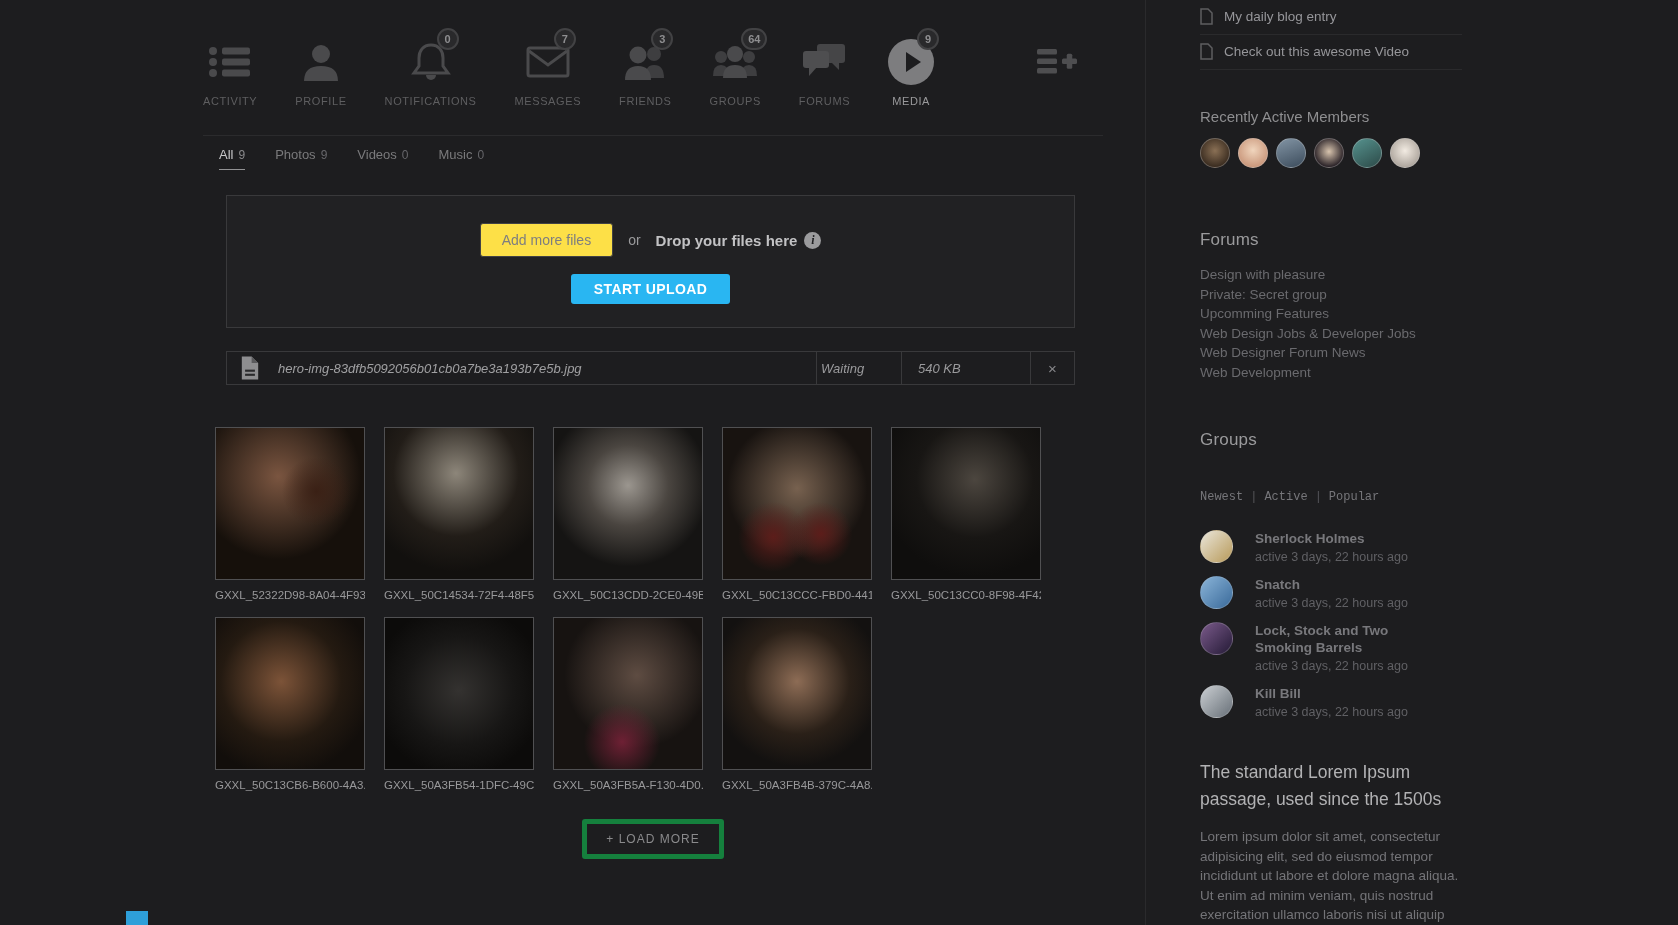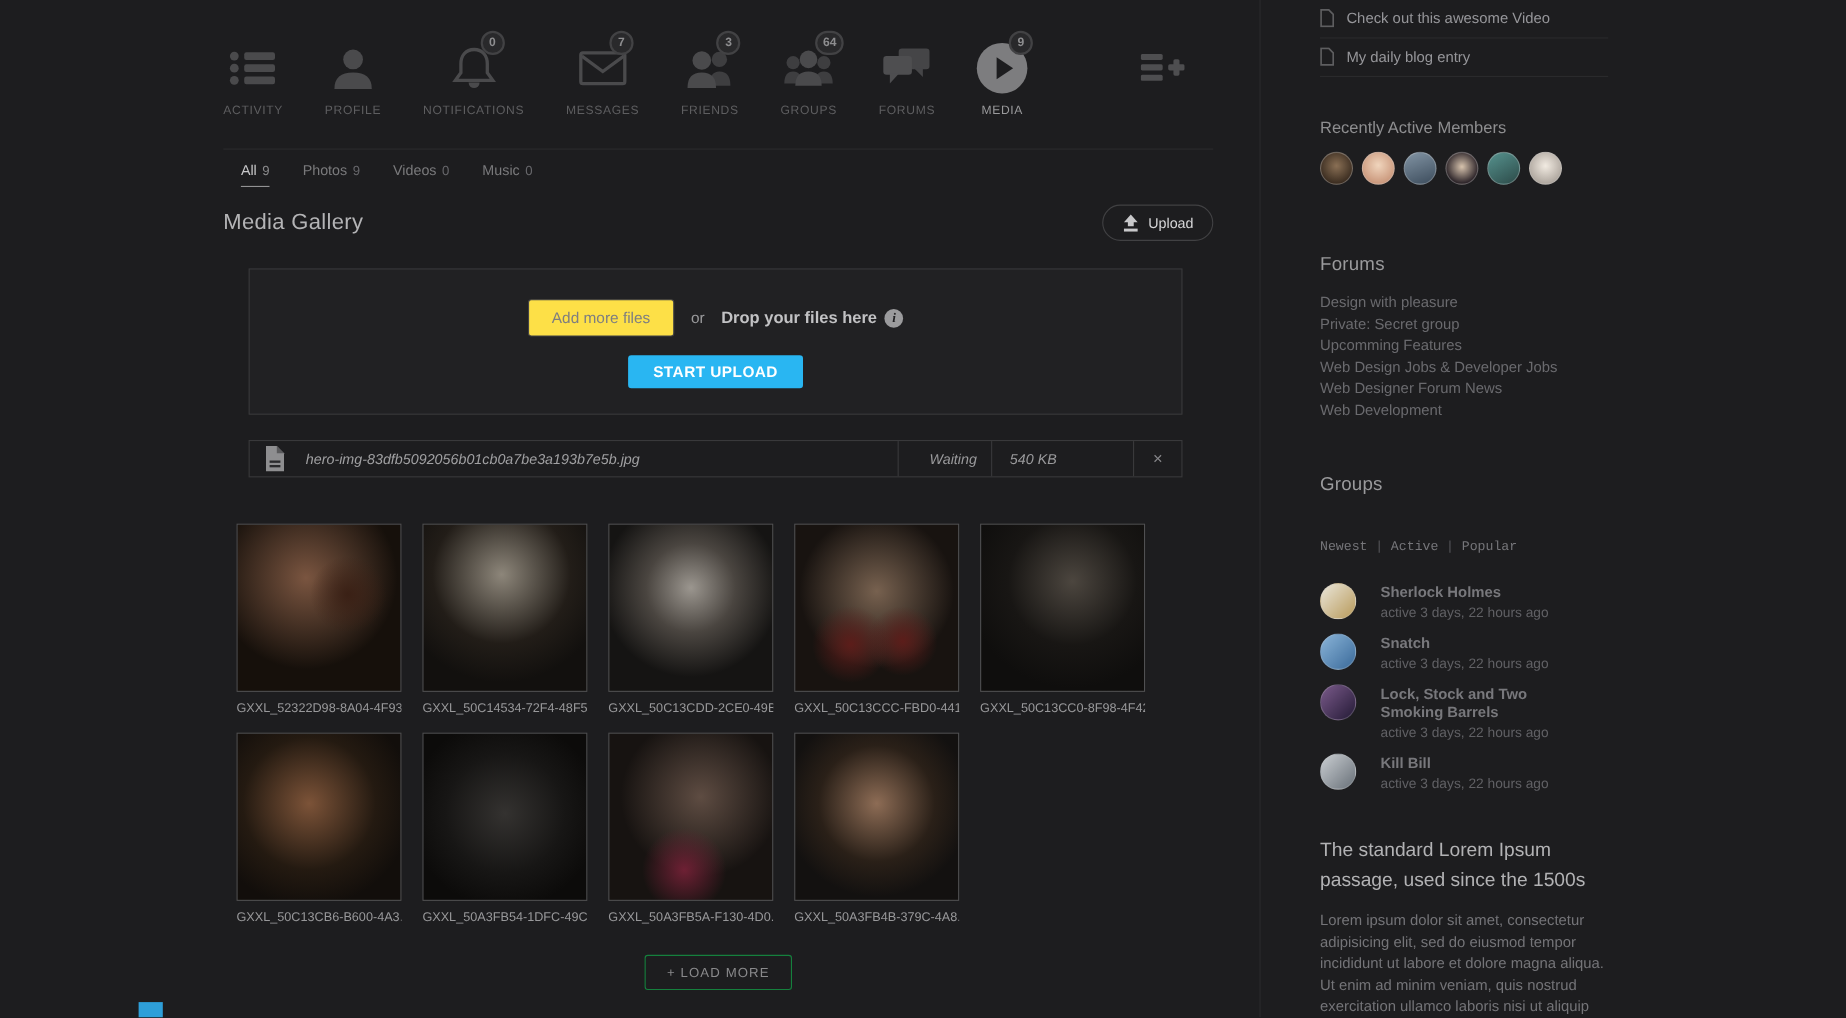--- a/index.html
+++ b/index.html
@@ -93,21 +93,21 @@
   }
 
   
   .file-row {
     margin:23px 0 0 23px; width:849px; height:34px;
     border:1px solid #39393b; display:flex; align-items:stretch;
     font-style:italic; font-size:13px; color:#a0a0a2;
   }
   .file-cell-icon { width:46px; display:flex; align-items:center; justify-content:center; }
   .file-cell-name { flex:1; display:flex; align-items:center; padding-left:5px; overflow:hidden; white-space:nowrap; }
-  .file-cell-status { width:85px; border-left:1px solid #39393b; display:flex; align-items:center; padding-left:28px; color:#9a9a9c; }
+  .file-cell-status { width:85px; border-left:1px solid #39393b; display:flex; align-items:center; padding-left:4px; color:#9a9a9c; }
   .file-cell-size { width:129px; border-left:1px solid #39393b; display:flex; align-items:center; padding-left:16px; color:#9a9a9c; }
   .file-cell-close {
     width:44px; border-left:1px solid #39393b;
     display:flex; align-items:center; justify-content:center;
     font-style:normal; color:#87878a; font-size:15px; cursor:pointer;
   }
 
   
   .grid { margin:42px 0 0 12px; width:860px; display:flex; flex-wrap:wrap; column-gap:19px; }
   .grid-item { width:150px; margin-bottom:16px; cursor:pointer; }
@@ -122,21 +122,21 @@
   .t4 { background:radial-gradient(circle at 34% 72%, #5c1d1a 0%, rgba(0,0,0,0) 24%), radial-gradient(circle at 66% 70%, #5c1d1a 0%, rgba(0,0,0,0) 22%), radial-gradient(circle at 50% 40%, #77614f 0%, #181310 60%), #121010; }
   .t5 { background:radial-gradient(circle at 56% 34%, #4c463f 0%, #181614 45%, #0f0e0d 75%), #0e0d0c; }
   .t6 { background:radial-gradient(circle at 44% 42%, #7c5338 0%, #241a11 50%, #120e0b 78%), #100d0b; }
   .t7 { background:radial-gradient(circle at 50% 48%, #343230 0%, #171615 50%, #0c0b0a 80%), #0b0a0a; }
   .t8 { background:radial-gradient(circle at 46% 82%, #6e2034 0%, rgba(0,0,0,0) 26%), radial-gradient(circle at 56% 38%, #5e4c42 0%, #171311 58%), #121010; }
   .t9 { background:radial-gradient(circle at 50% 42%, #8d6c55 0%, #2a2018 46%, #131110 74%), #111010; }
 
   .load-more {
     display:block; margin:12px auto 0;
     padding:8px 19px; background:transparent;
-    border:1px solid #15803d; border-radius:3px;
+    border:5px solid #15803d; border-radius:3px;
     color:#8a8a8c; font-size:12px; letter-spacing:1px; cursor:pointer;
   }
 
   
   .sidebar {
     position:absolute; left:1145px; top:0; width:533px; height:925px;
     border-left:1px solid #2a2a2c; padding-left:54px;
   }
   .sidebar-inner { width:262px; }
   .post-item {
@@ -317,32 +317,20 @@
       <span>Photos</span><span class="count">9</span>
     </div>
     <div class="tab">
       <span>Videos</span><span class="count">0</span>
     </div>
     <div class="tab">
       <span>Music</span><span class="count">0</span>
     </div>
   </div>
 
-  <div class="gallery-head">
-    <div class="gallery-title">Media Gallery</div>
-    <button class="upload-btn">
-      <span>
-        <svg width="16" height="17" viewBox="0 0 18 19">
-          <path d="M9,1 L16,9 H12 V13 H6 V9 H2 Z" fill="#c8c8ca"></path>
-          <rect x="2" y="15.5" width="14" height="3" fill="#c8c8ca"></rect>
-        </svg>
-      </span>
-      <span>Upload</span>
-    </button>
-  </div>
 
   <div class="upload-panel">
     <div class="upload-line1">
       <button class="add-files-btn">Add more files</button>
       <span class="or-text">or</span>
       <span class="drop-text">
         <span>Drop your files here</span>
         <span class="info-icon">i</span>
       </span>
     </div>
@@ -408,29 +396,29 @@
 
 <div class="sidebar">
   <div class="sidebar-inner">
 
     <div class="post-item">
       <span>
         <svg width="13" height="17" viewBox="0 0 13 17">
           <path d="M1,1 H8 L12,5 V16 H1 Z" fill="none" stroke="#5e5e60" stroke-width="1.5"></path>
         </svg>
       </span>
-      <span>Check out this awesome Video</span>
+      <span>My daily blog entry</span>
     </div>
     <div class="post-item">
       <span>
         <svg width="13" height="17" viewBox="0 0 13 17">
           <path d="M1,1 H8 L12,5 V16 H1 Z" fill="none" stroke="#5e5e60" stroke-width="1.5"></path>
         </svg>
       </span>
-      <span>My daily blog entry</span>
+      <span>Check out this awesome Video</span>
     </div>
 
     <div class="members-title">Recently Active Members</div>
     <div class="avatars">
       <div class="avatar av1"></div>
       <div class="avatar av2"></div>
       <div class="avatar av3"></div>
       <div class="avatar av4"></div>
       <div class="avatar av5"></div>
       <div class="avatar av6"></div>

